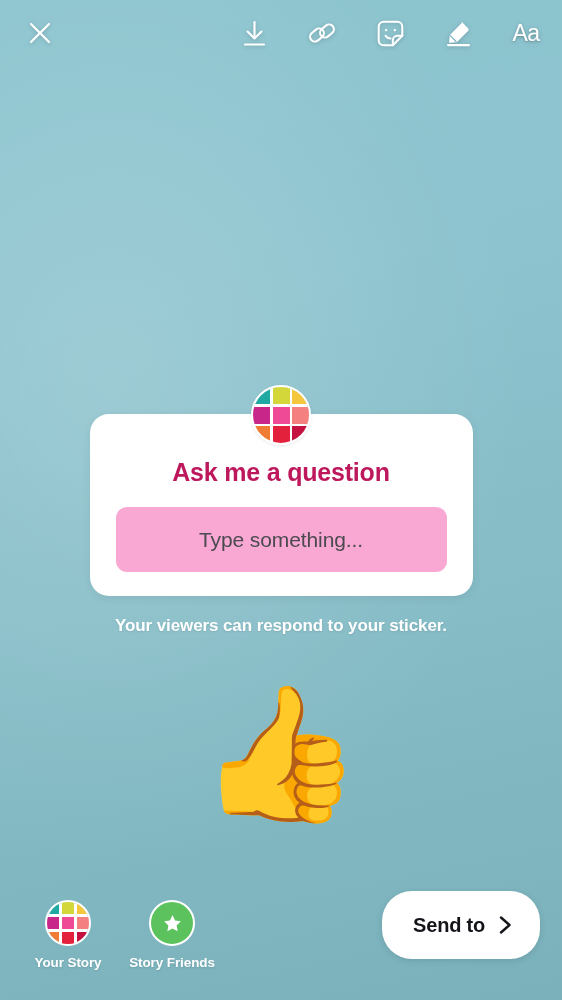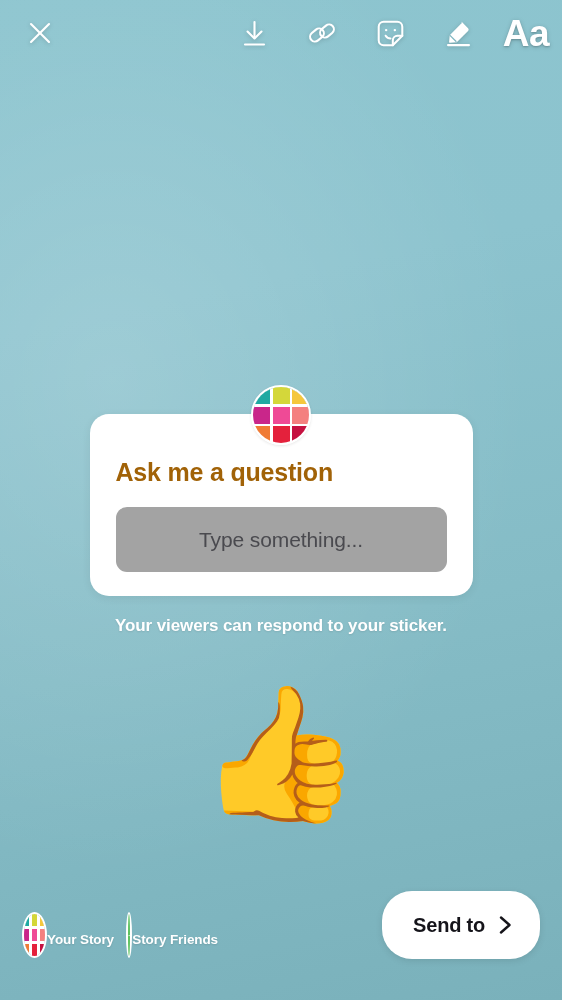--- a/index.html
+++ b/index.html
@@ -32,22 +32,22 @@
   }
   .tb-btn {
     width:44px; height:44px;
     display:flex; align-items:center; justify-content:center;
     cursor:pointer;
     filter:drop-shadow(0 1px 2px rgba(0,0,0,0.18));
   }
   .tb-btn svg { display:block; }
   .aa-icon {
     color:#fff;
-    font-size:37px;
-    font-weight:700;
+    font-size:23px;
+    font-weight:400;
     letter-spacing:-0.5px;
     line-height:1;
     text-shadow:0 1px 2px rgba(0,0,0,0.18);
   }
 
   
   #sticker-wrap {
     position:absolute;
     left:0; right:0;
     top:385px;
@@ -74,29 +74,30 @@
   #question-card {
     margin-top:-31px;
     width:383px;
     background:#ffffff;
     border-radius:19px;
     padding:44px 26px 24px 26px;
     box-shadow:0 2px 10px rgba(0,0,0,0.07);
     z-index:2;
   }
   #card-title {
+    text-align:center;
     font-size:25px;
     font-weight:700;
-    color:#a16207;
+    color:#be185d;
     letter-spacing:-0.2px;
     margin-bottom:20px;
   }
   #answer-field {
     height:65px;
-    background:#a3a3a3;
+    background:#f9a8d4;
     border-radius:11px;
     display:flex; align-items:center; justify-content:center;
     cursor:text;
   }
   #answer-placeholder {
     font-size:21px;
     color:#4a4a4f;
     letter-spacing:-0.1px;
   }
 
@@ -121,21 +122,21 @@
 
   
   #bottombar {
     position:absolute;
     left:0; right:0; bottom:0;
     height:112px;
     display:flex; align-items:center;
     padding:0 22px 18px 22px;
   }
   .audience {
-    display:flex; align-items:center;
+    display:flex; flex-direction:column; align-items:center;
     width:92px;
     cursor:pointer;
   }
   .audience + .audience { margin-left:12px; }
   .aud-circle {
     width:46px; height:46px;
     border-radius:50%;
     overflow:hidden;
     border:2px solid #ffffff;
     display:flex; align-items:center; justify-content:center;

